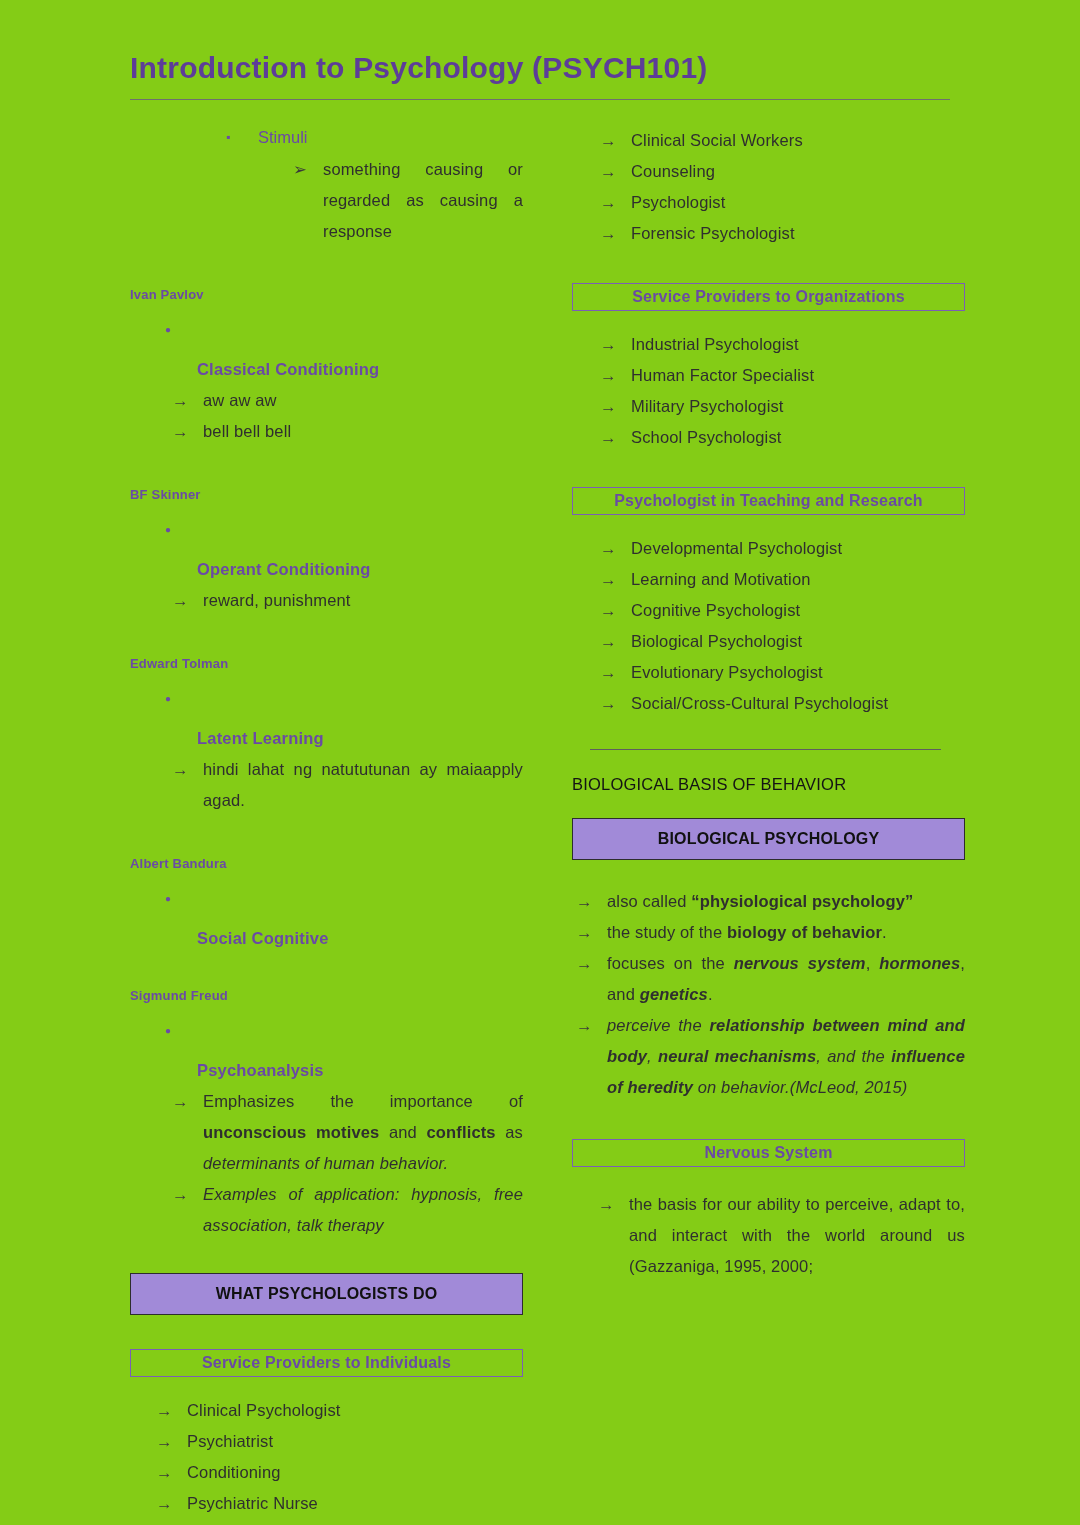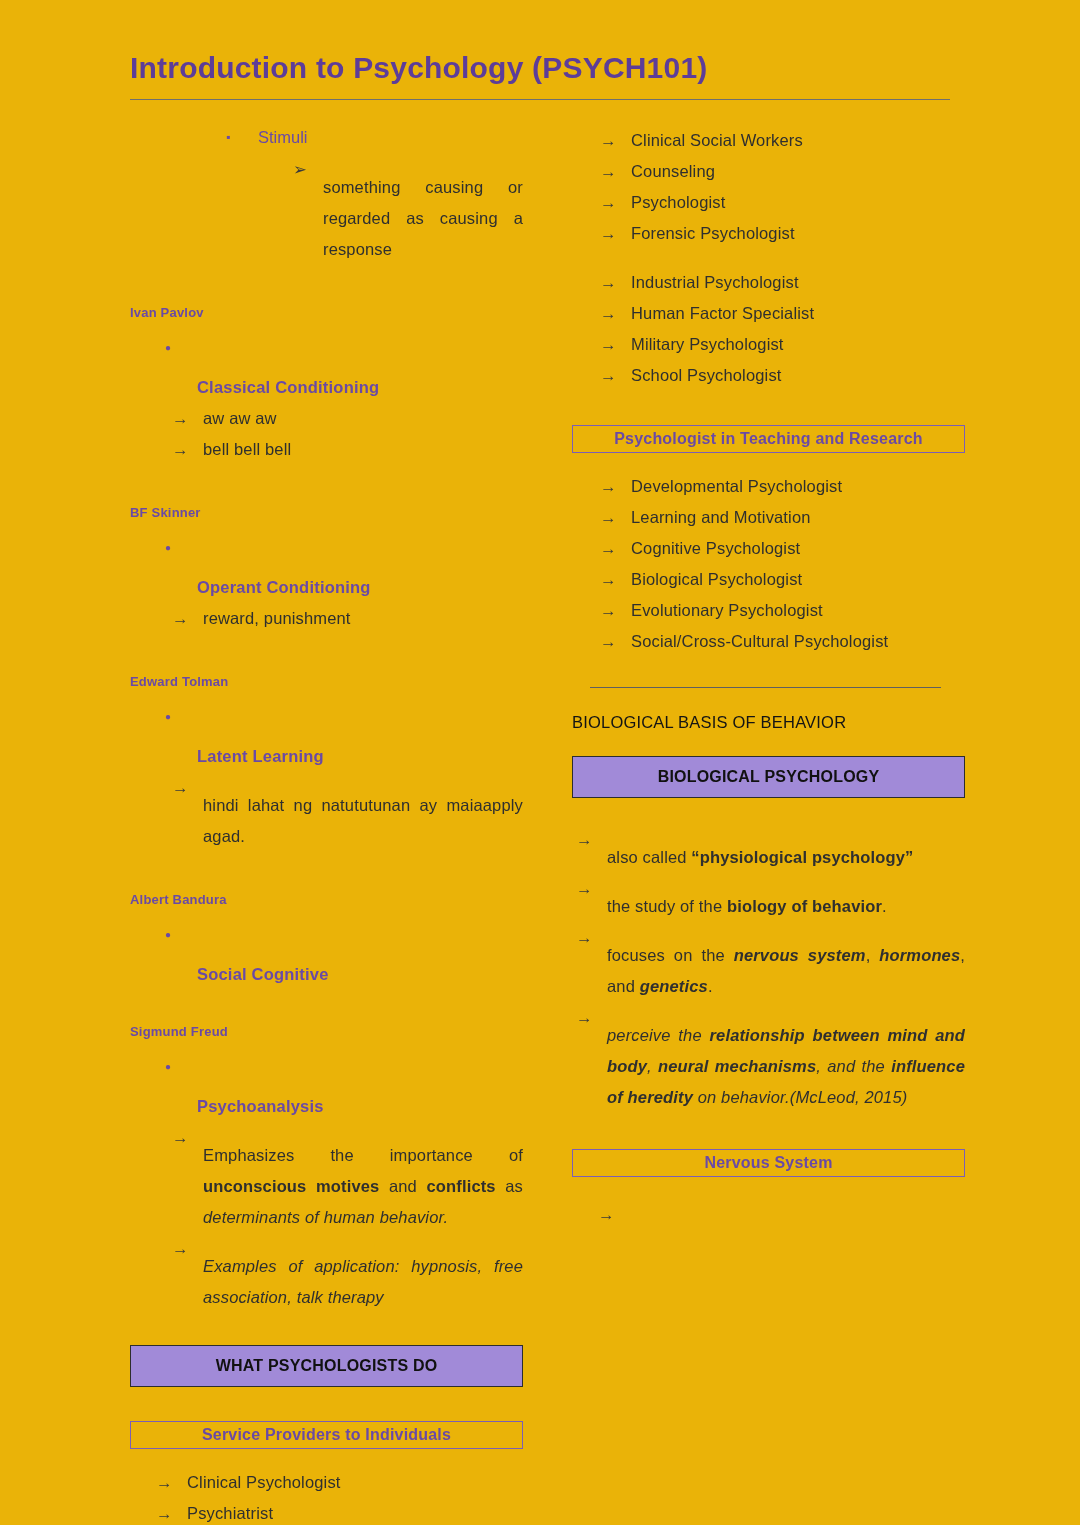--- a/index.html
+++ b/index.html
@@ -1,18 +1,18 @@
 <!DOCTYPE html>
 <html><head>
 <meta charset="utf-8">
 <style>
   html,body{margin:0;padding:0;}
   .page{
     width:1080px;height:1525px;
-    background:#eab308;
+    background:#84cc16;
     font-family:"Liberation Sans", sans-serif;
     color:#2f2f2f;
     overflow:hidden;
     box-sizing:border-box;
   }
   .header{padding:50px 130px 0 130px;}
   .page-title{
     font-size:30px;font-weight:800;color:#5d3d99;
     letter-spacing:.2px;margin:0;line-height:1.2;
   }
@@ -28,21 +28,21 @@
   .topic-row .marker{width:32px;flex:0 0 32px;color:#6a4aa5;}
   .topic{color:#6a4aa5;font-weight:700;letter-spacing:.2px;margin-top:42px;}
   .dot{font-size:10px;line-height:24px;}
   .arrow-row{display:flex;font-size:16.5px;line-height:31px;letter-spacing:.15px;}
   .arrow-row .marker{flex:0 0 31px;width:31px;color:#3a3a3a;}
   .indent-a{padding-left:42px;}   
   .indent-b{padding-left:26px;}   
   .indent-c{padding-left:28px;}   
   .indent-d{padding-left:4px;}    
   .txt{flex:1;}
-  .justify{text-align:justify;margin-top:18px;}
+  .justify{text-align:justify;}
   .italic{font-style:italic;}
   b{font-weight:700;}
   .stimuli-head{display:flex;margin-top:9px;padding-left:96px;font-size:16.5px;line-height:24px;}
   .stimuli-head .marker{flex:0 0 32px;width:32px;color:#6a4aa5;font-size:12px;line-height:24px;}
   .stimuli-def{margin-top:5px;padding-left:163px;}
   .stimuli-def .marker{flex:0 0 30px;width:30px;}
   .filled-box{
     margin-top:32px;background:#a18ad8;border:1.5px solid #2d2d2d;
     text-align:center;font-weight:700;font-size:16px;color:#111;
     padding:11px 22px;letter-spacing:.2px;
@@ -143,21 +143,21 @@
       <div class="arrow-row indent-b after-box">
         <span class="marker">→</span>
         <div class="txt">Clinical Psychologist</div>
       </div>
       <div class="arrow-row indent-b">
         <span class="marker">→</span>
         <div class="txt">Psychiatrist</div>
       </div>
       <div class="arrow-row indent-b">
         <span class="marker">→</span>
-        <div class="txt">Evolutionary</div>
+        <div class="txt">Conditioning</div>
       </div>
       <div class="arrow-row indent-b">
         <span class="marker">→</span>
         <div class="txt">Psychiatric Nurse</div>
       </div>
 
     </div>
 
     <div class="col">
 
@@ -171,20 +171,21 @@
       </div>
       <div class="arrow-row indent-c">
         <span class="marker">→</span>
         <div class="txt">Psychologist</div>
       </div>
       <div class="arrow-row indent-c">
         <span class="marker">→</span>
         <div class="txt">Forensic Psychologist</div>
       </div>
 
+      <div class="outline-box">Service Providers to Organizations</div>
       <div class="arrow-row indent-c after-box">
         <span class="marker">→</span>
         <div class="txt">Industrial Psychologist</div>
       </div>
       <div class="arrow-row indent-c">
         <span class="marker">→</span>
         <div class="txt">Human Factor Specialist</div>
       </div>
       <div class="arrow-row indent-c">
         <span class="marker">→</span>
@@ -240,17 +241,18 @@
         <div class="txt justify"><span>focuses on the </span><b class="italic">nervous system</b><span>, </span><b class="italic">hormones</b><span>, and </span><b class="italic">genetics</b><span>.</span></div>
       </div>
       <div class="arrow-row indent-d">
         <span class="marker">→</span>
         <div class="txt justify italic"><span>perceive the </span><b>relationship between mind and body</b><span>, </span><b>neural mechanisms</b><span>, and the </span><b>influence of heredity</b><span> on behavior.</span><span>(McLeod, 2015)</span></div>
       </div>
 
       <div class="outline-box" style="margin-top:36px;">Nervous System</div>
       <div class="arrow-row indent-b gap-md">
         <span class="marker">→</span>
+        <div class="txt justify">the basis for our ability to perceive, adapt to, and interact with the world around us (Gazzaniga, 1995, 2000;</div>
       </div>
 
     </div>
   </div>
 </div>
 
 </body></html>

